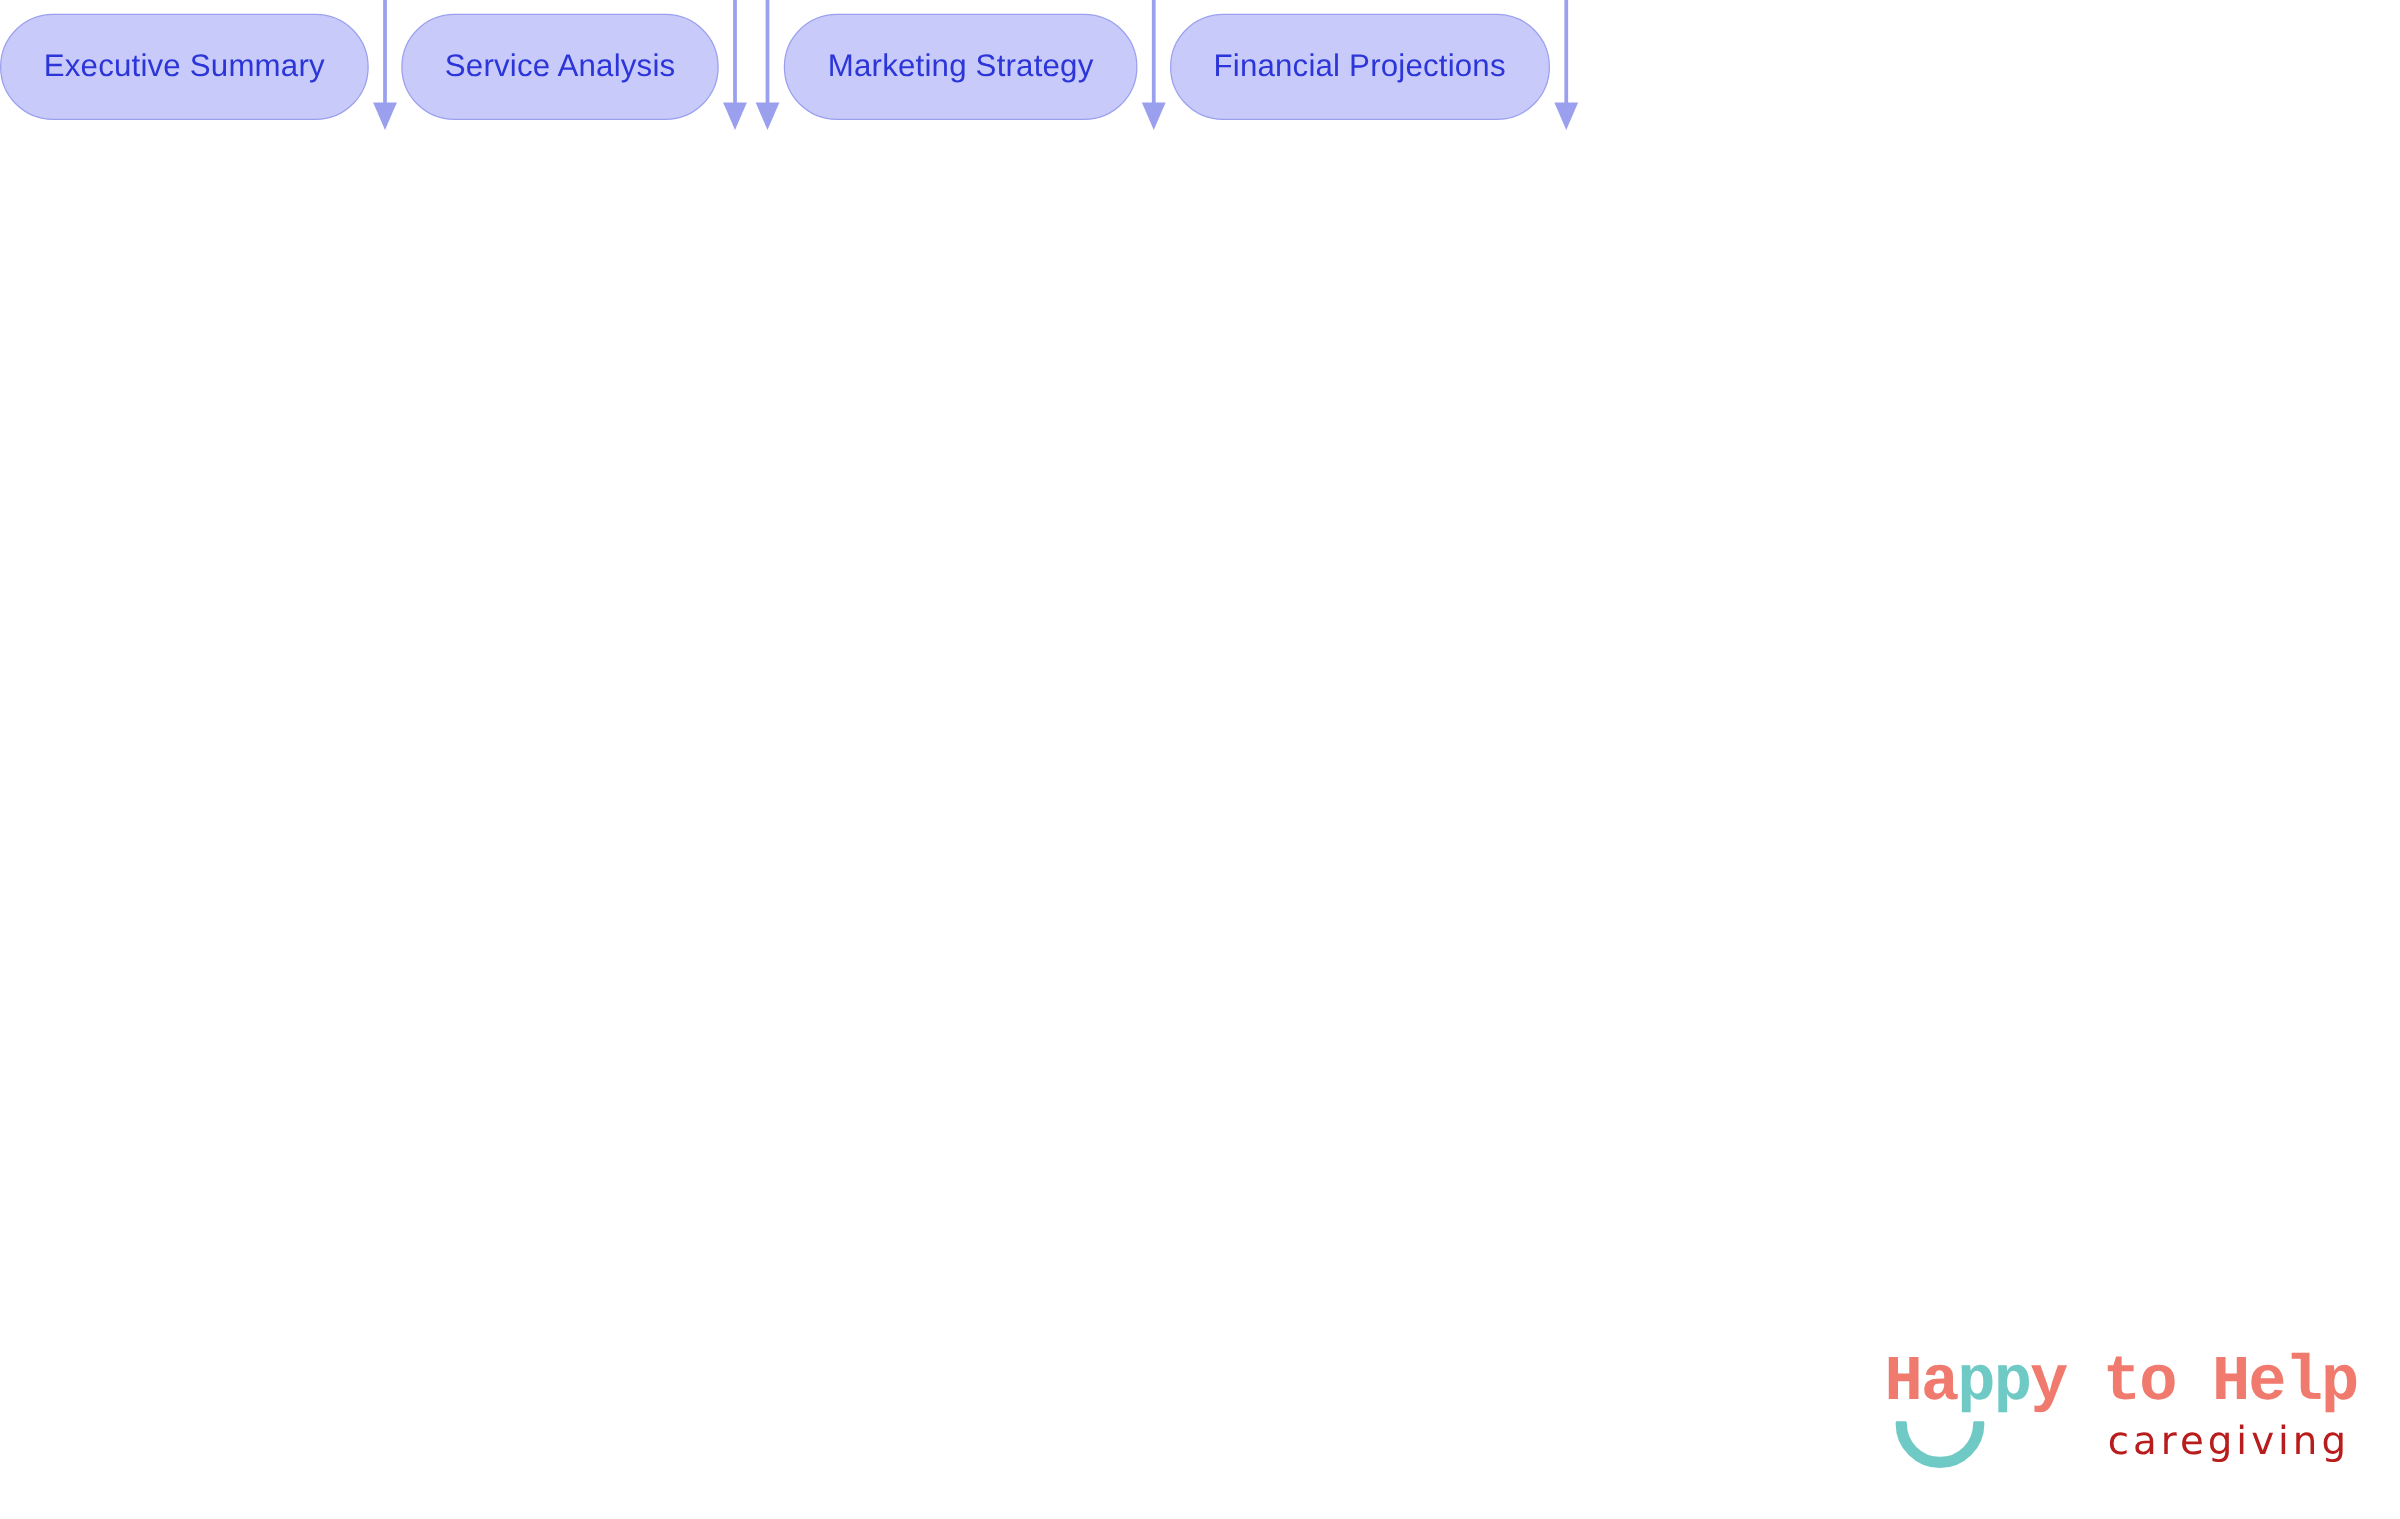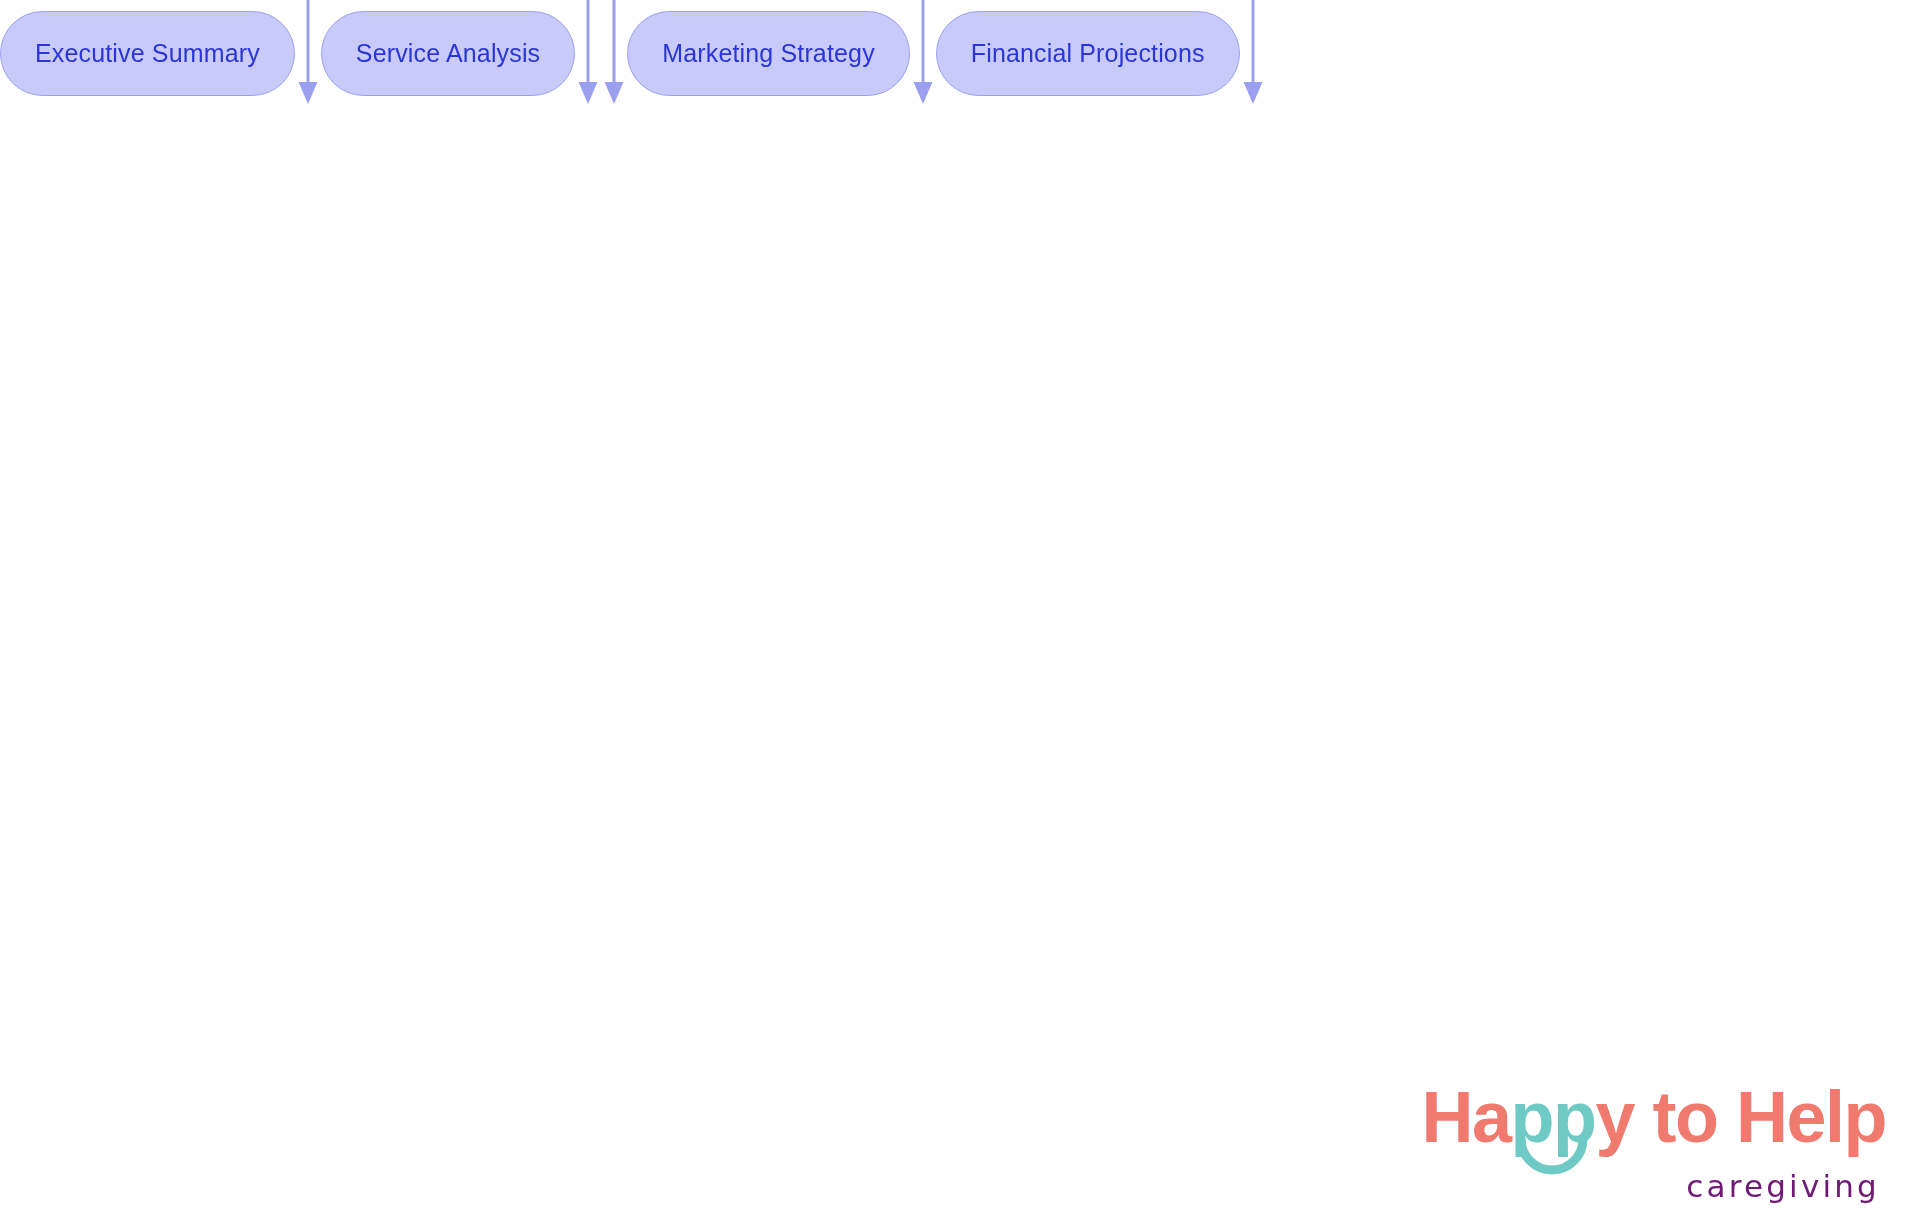--- a/index.html
+++ b/index.html
@@ -67,22 +67,22 @@
   #brand-logo {
     position: absolute;
     right: 28px;
     bottom: 14px;
     width: 500px;
     height: 120px;
     text-align: right;
   }
   .logo-wordmark {
     position: relative;
-    font-family: Liberation Sans, sans-serif;
-    font-size: 72px;
+    font-family: Liberation Mono, monospace;
+    font-size: 51px;
     font-weight: bold;
     line-height: 1;
     letter-spacing: -1.5px;
     white-space: nowrap;
     display: block;
     text-align: right;
     padding-right: 6px;
   }
   .logo-coral { color: #ef7a6d; }
   .logo-teal  { color: #6fcac6; }
@@ -93,24 +93,24 @@
     top: 56px;
     width: 72px;
     height: 42px;
   }
 
   .logo-tagline {
     display: block;
     font-family: "DejaVu Sans", sans-serif;
     font-size: 31px;
     font-weight: 400;
-    color: #701a75;
+    color: #b91c1c;
     letter-spacing: 3.2px;
     line-height: 1;
-    margin-top: 18px;
+    margin-top: 6px;
     padding-right: 12px;
     text-align: right;
     white-space: nowrap;
   }
 </style>
 </head>
 <body>
 
 <div id="flowchart">
   <div class="flow-column">

